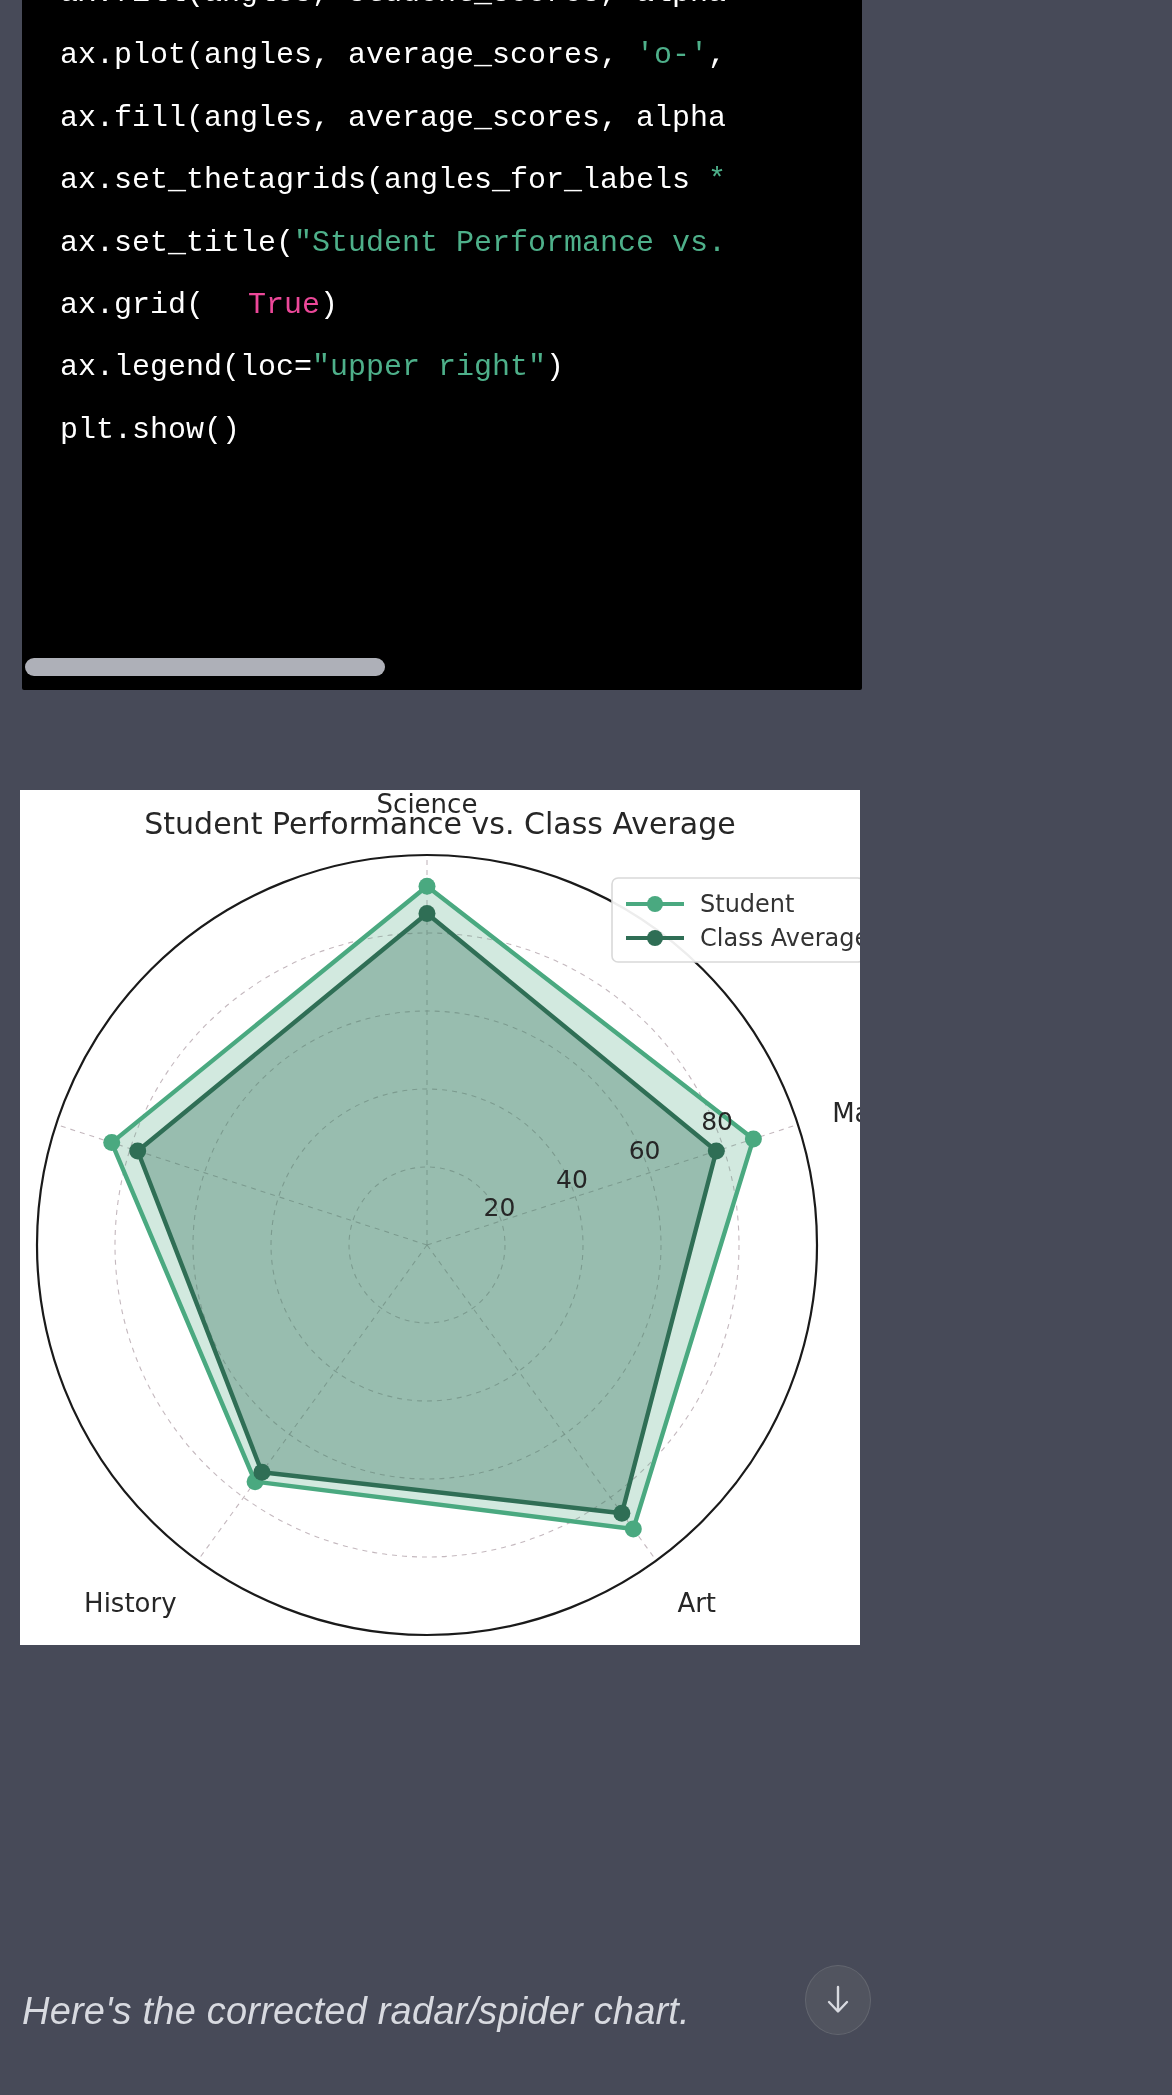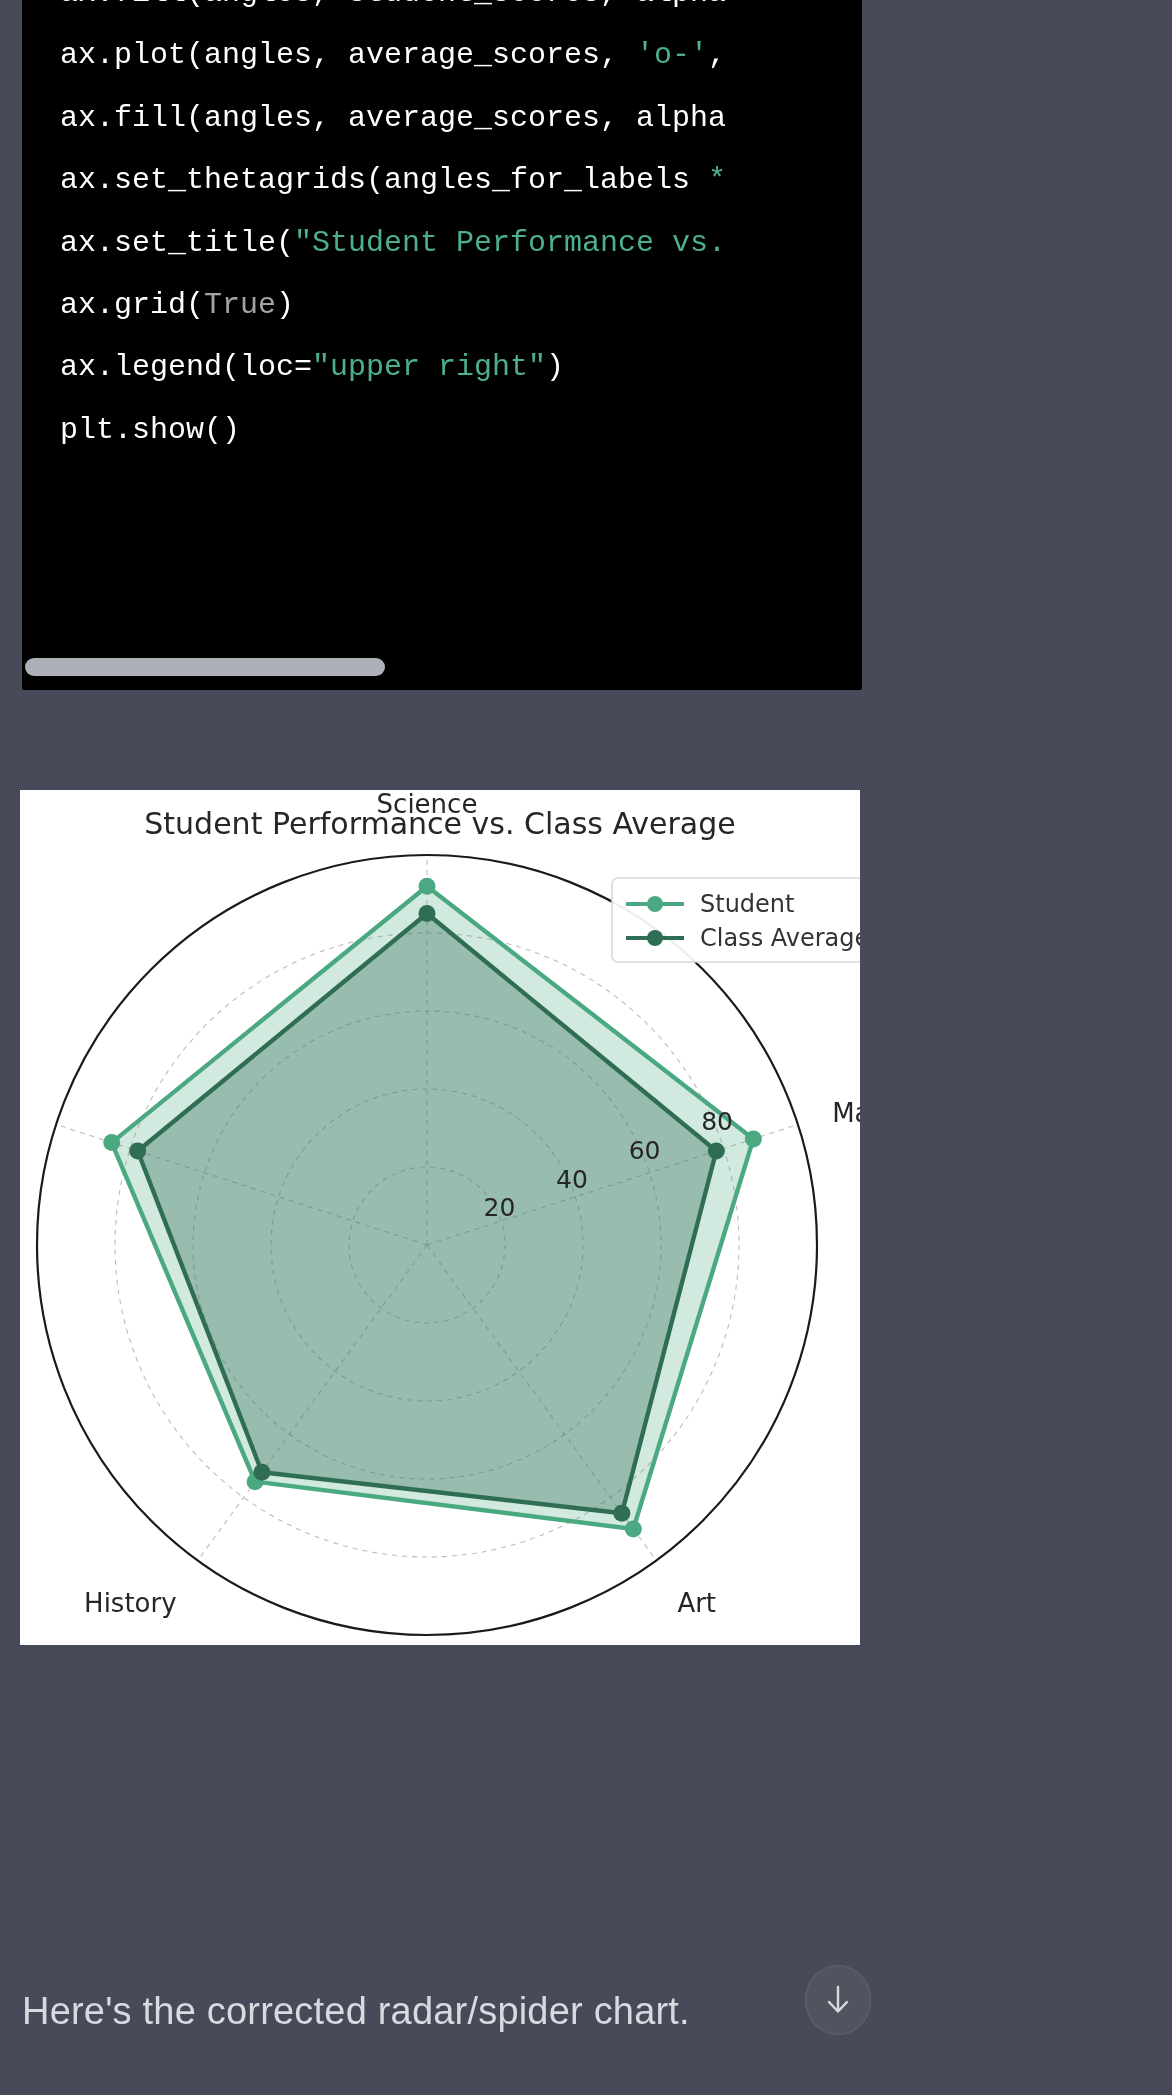--- a/index.html
+++ b/index.html
@@ -19,21 +19,21 @@
   }
   #code-lines{
     position:absolute; left:38px; top:0;
     white-space:pre;
     font-family:"Liberation Mono","DejaVu Sans Mono",monospace;
     font-size:30px; line-height:62.4px; color:#ffffff;
     letter-spacing:0px;
   }
   #code-lines .ln{ display:block; height:62.4px; }
   .s-str{ color:#4eb08a; }
-  .s-kw { color:#a3a3a3; }
+  .s-kw { color:#ec4899;margin-left:44px; }
   .s-pl { color:#ffffff;text-align:right; }
 
   
   #code-scrollbar-track{
     position:absolute; left:0; bottom:14px; width:840px; height:18px;
   }
   #code-scrollbar-thumb{
     position:absolute; left:3px; top:0; width:360px; height:18px;
     background:#aeb0b8; border-radius:9px;
   }
@@ -44,20 +44,21 @@
     width:840px; height:855px;
     background:#ffffff;
   }
   #chart-svg{ display:block; width:840px; height:855px; }
 
   
   #assistant-message{
     position:absolute; left:22px; top:1990px;
     font-size:38px; color:#d8dae0; letter-spacing:0.2px;
     white-space:nowrap;
+    font-style:italic;
   }
   #scroll-down-button{
     position:absolute; left:805px; top:1965px;
     width:66px; height:70px; border-radius:50%;
     background:#51545f; border:1px solid #63666f;
     display:flex; align-items:center; justify-content:center;
   }
   #scroll-down-button svg{ display:block; }
 
   .chart-text{ font-family:"DejaVu Sans", sans-serif; fill:#262626; }

